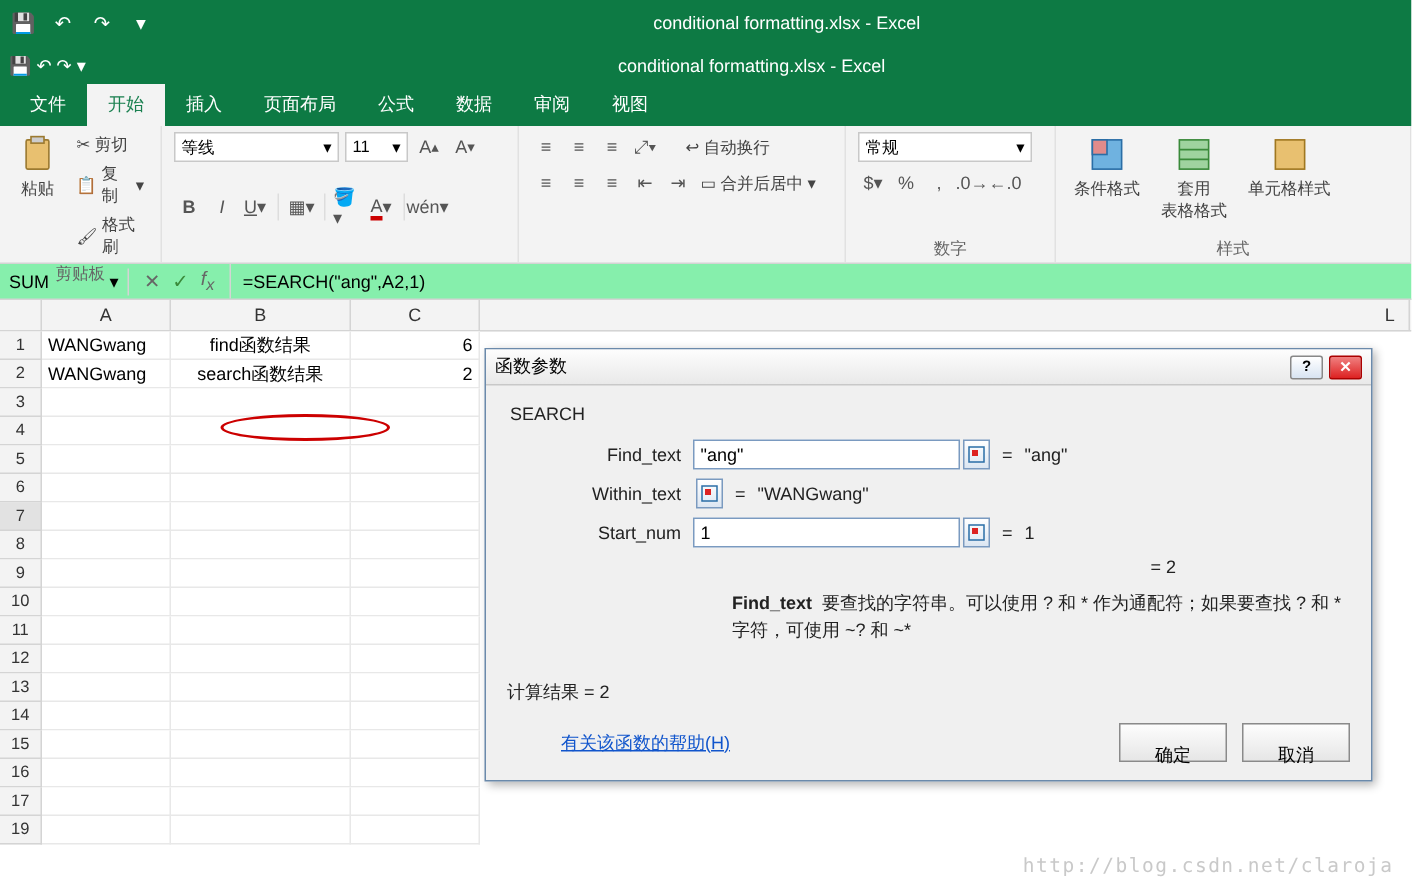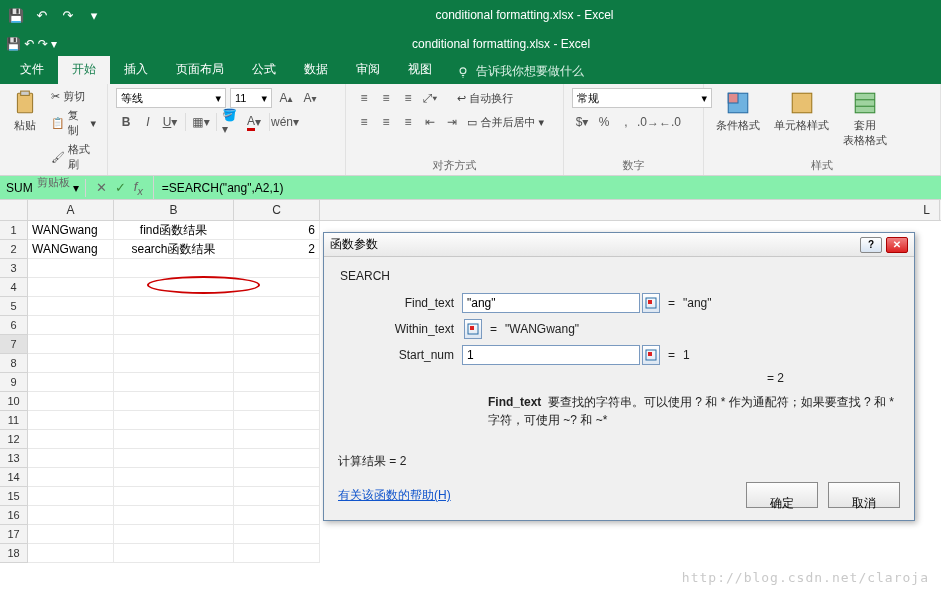--- a/index.html
+++ b/index.html
@@ -61,21 +61,21 @@
 .fn-name { font-size: 12px; margin: 2px 0 10px 2px; position: relative; display: inline-block; }
 .argrow { display: flex; align-items: center; margin-bottom: 6px; }
 .argrow .alabel { width: 124px; text-align: right; padding-right: 8px; }
 .argrow .ainput { width: 178px; border: 1px solid #7a9ac0; background: #fff; height: 20px; padding: 0 4px; font-size: 12px; }
 .argrow .aref { width: 18px; height: 20px; border: 1px solid #7a9ac0; background: linear-gradient(#fff,#dce6f2); margin-left: 2px; display: flex; align-items: center; justify-content: center; }
 .argrow .aref svg { width: 12px; height: 12px; }
 .argrow .aeq { padding: 0 8px; }
 .desc { margin: 8px 0 6px; line-height: 1.5; }
 .desc2 { margin-left: 150px; line-height: 1.5; }
 .resrow { margin-top: 24px; }
-.linkrow { margin-top: 12px; display: flex; justify-content: space-between; align-items: center; }
+.linkrow { margin-top: 12px; display: flex; justify-content: space-between; align-items: center; margin-left: 36px; }
 .linkrow a { color: #1155cc; text-decoration: underline; font-size: 12px; }
 .dlg-btn { min-width: 72px; height: 24px; border: 1px solid #8a8a8a; background: linear-gradient(#fdfdfd,#e6e6e6); font-size: 12px; padding: 12px 14px; }
 .dlg-btns { display: flex; gap: 10px; }
 .eqright { text-align: right; padding-right: 116px; margin: 6px 0 8px; }
 .watermark { position:absolute; right:12px; bottom:4px; color:#c9c9c9; font-size:13px; letter-spacing:1px; font-family: monospace;}
 </style>
 </head>
 <body>
 
 <div class="titlebar">
@@ -99,27 +99,20 @@
 
 <div class="tabs">
   <div class="tab">文件</div>
   <div class="tab active">开始</div>
   <div class="tab">插入</div>
   <div class="tab">页面布局</div>
   <div class="tab">公式</div>
   <div class="tab">数据</div>
   <div class="tab">审阅</div>
   <div class="tab">视图</div>
-  <div class="tell">
-    <svg viewBox="0 0 24 24" fill="none" stroke="#d9f0e4" stroke-width="2">
-        <circle cx="12" cy="10" r="5"></circle>
-        <path d="M10 18h4M11 21h2"></path>
-      </svg>
-    <span>告诉我你想要做什么</span>
-  </div>
 </div>
 
 <div class="ribbon">
   <div class="rgroup" style="width:108px">
     <div class="body">
       <div class="bigbtn">
         <svg viewBox="0 0 24 24" fill="#e8c070" stroke="#9c7a30">
             <rect x="5" y="3" width="14" height="18" rx="1"></rect>
             <rect x="8" y="1" width="8" height="4" fill="#ccc"></rect>
           </svg>
@@ -138,21 +131,21 @@
         <div class="rbtn">
             <span>🖌</span>
             <span>格式刷</span>
           </div>
       </div>
     </div>
     <div class="label">剪贴板</div>
   </div>
 
   <div class="rgroup" style="width:238px">
-    <div class="body" style="flex-direction:column;gap:0;width:100%">
+    <div class="body" style="flex-direction:column;gap:16px;width:100%">
       <div class="fontrow">
         <div class="sel" style="width:110px">
             <span>等线</span>
             <span>▾</span>
           </div>
         <div class="sel" style="width:42px">
             <span>11</span>
             <span>▾</span>
           </div>
         <div class="ibtn">A<sup>▴</sup></div>
@@ -192,26 +185,25 @@
       </div>
       <div class="iconrow">
         <div class="ibtn">≡</div>
         <div class="ibtn">≡</div>
         <div class="ibtn">≡</div>
         <div class="ibtn">⇤</div>
         <div class="ibtn">⇥</div>
         <div class="rbtn"><span>▭</span><span>合并后居中</span>▾</div>
       </div>
     </div>
-    <div class="label">对齐方式</div>
   </div>
 
   <div class="rgroup" style="width:140px">
     <div class="body" style="flex-direction:column;gap:4px">
-      <div class="sel" style="width:140px">
+      <div class="sel" style="width:116px">
           <span>常规</span>
           <span>▾</span>
         </div>
       <div class="iconrow">
         <div class="ibtn">$▾</div>
         <div class="ibtn">%</div>
         <div class="ibtn">,</div>
         <div class="ibtn">.0→</div>
         <div class="ibtn">←.0</div>
       </div>
@@ -222,33 +214,33 @@
   <div class="rgroup" style="flex:1">
     <div class="body">
       <div class="bigbtn">
         <svg viewBox="0 0 24 24" fill="#6fb2e0" stroke="#2a6ea6">
             <rect x="3" y="3" width="18" height="18"></rect>
             <rect x="3" y="3" width="9" height="9" fill="#e08b8b"></rect>
           </svg>
         <span>条件格式</span>
       </div>
       <div class="bigbtn">
-        <svg viewBox="0 0 24 24" fill="#e8c070" stroke="#a07820">
-            <rect x="3" y="3" width="18" height="18"></rect>
-          </svg>
-        <span>单元格样式</span>
-      </div>
-      <div class="bigbtn">
         <svg viewBox="0 0 24 24" fill="#9fd39f" stroke="#3a8a3a">
             <rect x="3" y="3" width="18" height="18"></rect>
             <line x1="3" y1="9" x2="21" y2="9"></line>
             <line x1="3" y1="15" x2="21" y2="15"></line>
           </svg>
         <span style="white-space:pre;text-align:center">套用
 表格格式</span>
+      </div>
+      <div class="bigbtn">
+        <svg viewBox="0 0 24 24" fill="#e8c070" stroke="#a07820">
+            <rect x="3" y="3" width="18" height="18"></rect>
+          </svg>
+        <span>单元格样式</span>
       </div>
     </div>
     <div class="label">样式</div>
   </div>
 </div>
 
 <div class="fbar">
   <div class="namebox">
       <span>SUM</span>
       <span>▾</span>
@@ -367,21 +359,21 @@
         <div class="cell widecol"></div>
         <div class="cell"></div>
       </div>
     <div class="row">
         <div class="rh">17</div>
         <div class="cell"></div>
         <div class="cell widecol"></div>
         <div class="cell"></div>
       </div>
     <div class="row">
-        <div class="rh">18</div>
+        <div class="rh">19</div>
         <div class="cell"></div>
         <div class="cell widecol"></div>
         <div class="cell"></div>
       </div>
   </div>
 </div>
 
 <div class="circle1" style="left:147px; top:276px; width:113px; height:18px;"></div>
 <div class="circle1" style="left:344px; top:262px; width:66px; height:20px;"></div>
 

